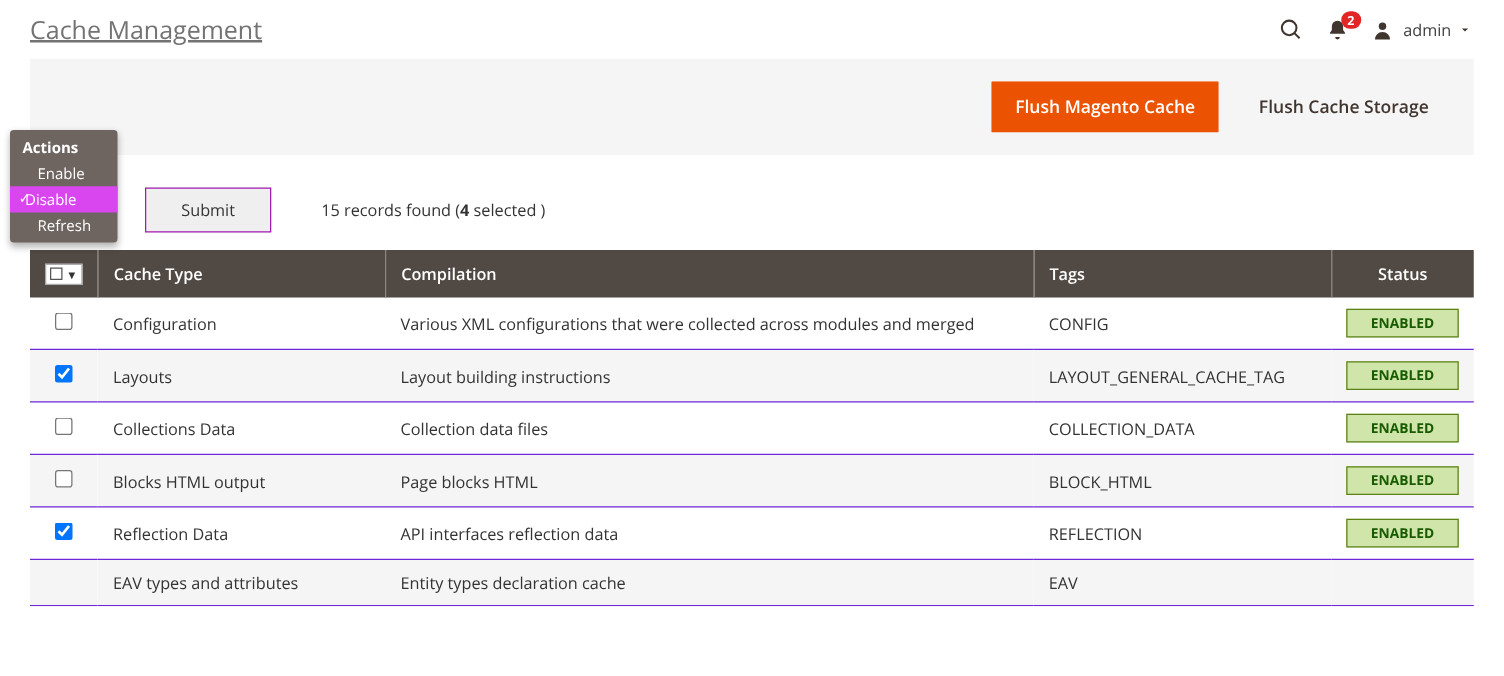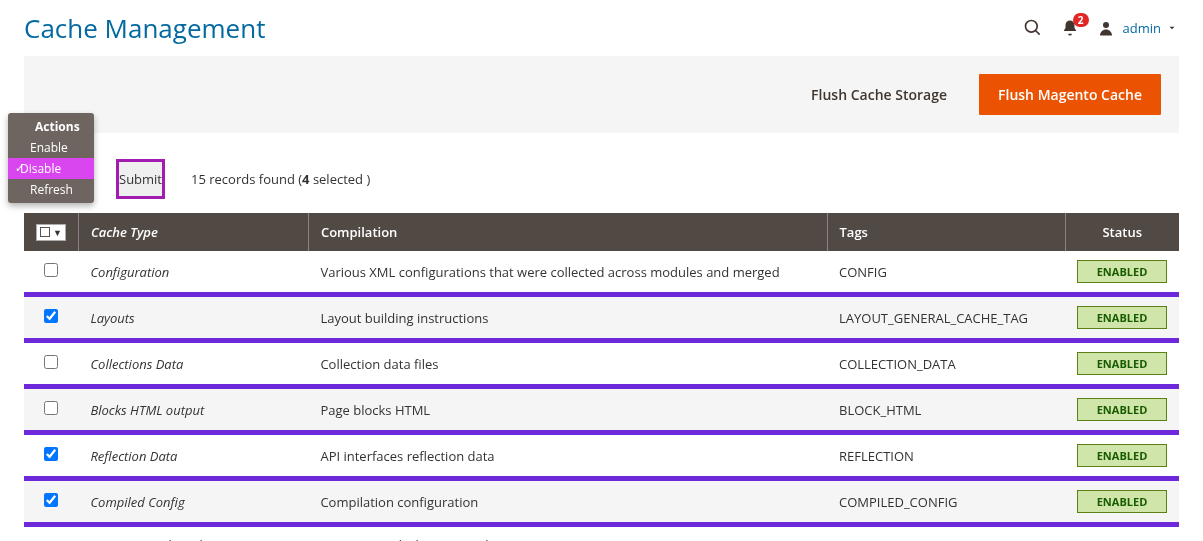--- a/index.html
+++ b/index.html
@@ -10,23 +10,24 @@
     background: #fff;
     width: 1203px;
   }
   .page-header {
     display: flex;
     align-items: center;
     justify-content: space-between;
     padding: 10px 24px 10px 24px;
   }
   .page-title {
-    font-size: 26px;
+    font-size: 20px;
     font-weight: 400;
-    color: #0369a1;
+    color: #737373;
+    text-decoration: underline;
   }
   .header-actions {
     display: flex;
     align-items: center;
     gap: 18px;
   }
   .icon-wrap {
     position: relative;
     display: inline-flex;
     align-items: center;
@@ -43,21 +44,21 @@
     font-weight: 700;
     padding: 1px 5px;
     line-height: 1.2;
   }
   .admin-user {
     display: inline-flex;
     align-items: center;
     gap: 6px;
     cursor: pointer;
     font-size: 13px;
-    color: #0369a1;
+    color: #404040;
   }
   .admin-user svg { margin-right: 2px; }
 
   .actions-bar {
     background: #f5f5f5;
     margin: 0 24px;
     padding: 18px 18px;
     display: flex;
     justify-content: flex-end;
     gap: 14px;
@@ -102,48 +103,48 @@
     padding: 3px 0;
   }
   .actions-dropdown .menu-item {
     padding: 2px 10px 2px 22px;
     cursor: pointer;
     position: relative;
   }
   .actions-dropdown .menu-item.header-item {
     font-weight: 700;
     cursor: default;
-    padding-left: 27px;
+    padding-left: 10px;
   }
   .actions-dropdown .menu-item.selected {
     background: #d946ef;
     padding-left: 12px;
   }
   .actions-dropdown .menu-item.selected::before {
     content: "✓";
     position: absolute;
     left: 7px;
     top: 2px;
     font-size: 11px;
   }
   .select-placeholder {
     width: 80px;
     height: 34px;
   }
   .submit-btn {
     background: #efefef;
-    border: 3px solid #a21caf;
+    border: 1px solid #a21caf;
     color: #333;
     font-size: 13px;
-    padding: 8px 0;
+    padding: 8px 28px;
     cursor: pointer;
     font-family: inherit;
   }
   .records-found {
-    margin-left: 14px;
+    margin-left: 28px;
     font-size: 13px;
     color: #333;
   }
   .records-found b { font-weight: 700; }
 
   .data-table {
     width: calc(100% - 48px);
     margin: 0 24px;
     border-collapse: collapse;
     font-size: 13px;
@@ -154,26 +155,26 @@
     text-align: left;
     font-weight: 600;
     padding: 10px 12px;
     border-right: 1px solid #8a837f;
     font-size: 13px;
   }
   .data-table thead th:last-child { border-right: none; text-align: center; }
   .data-table tbody tr:nth-child(even) td { background: #f5f5f5; }
   .data-table tbody td {
     padding: 9px 12px;
-    border-bottom: 5px solid #6d28d9;
+    border-bottom: 1px solid #6d28d9;
     color: #333;
     vertical-align: middle;
   }
   .col-check { width: 44px; text-align: center; }
-  .col-type { width: 230px; font-style: italic; }
+  .col-type { width: 230px; }
   .col-tags { width: 238px; margin-top: 28px; }
   .col-status { width: 100px; text-align: left; }
   .checkbox {
     width: 14px; height: 14px; cursor: pointer;
   }
   .status-badge {
     display: inline-block;
     background: #d0e5a9;
     border: 1px solid #5b8116;
     color: #185b00;
@@ -223,22 +224,22 @@
         </svg>
       <span>admin</span>
       <svg width="10" height="10" viewBox="0 0 24 24" fill="#41362f">
           <path d="M6 9l6 6 6-6z"></path>
         </svg>
     </span>
   </div>
 </div>
 
 <div class="actions-bar">
+  <button class="btn btn-primary">Flush Magento Cache</button>
   <button class="btn btn-secondary">Flush Cache Storage</button>
-  <button class="btn btn-primary">Flush Magento Cache</button>
 </div>
 
 <div class="controls-row">
   <div class="actions-dropdown">
     <div class="menu-item header-item">Actions</div>
     <div class="menu-item">Enable</div>
     <div class="menu-item selected">Disable</div>
     <div class="menu-item">Refresh</div>
   </div>
   <div class="select-placeholder"></div>
@@ -293,27 +294,20 @@
         <td class="col-status"><span class="status-badge">ENABLED</span></td>
       </tr>
       <tr>
         <td class="col-check"><input type="checkbox" class="checkbox" checked="" style=""></td>
         <td class="col-type">Reflection Data</td>
         <td>API interfaces reflection data</td>
         <td class="col-tags">REFLECTION</td>
         <td class="col-status"><span class="status-badge">ENABLED</span></td>
       </tr>
       <tr>
-        <td class="col-check"><input type="checkbox" class="checkbox" checked="" style=""></td>
-        <td class="col-type">Compiled Config</td>
-        <td>Compilation configuration</td>
-        <td class="col-tags">COMPILED_CONFIG</td>
-        <td class="col-status"><span class="status-badge">ENABLED</span></td>
-      </tr>
-      <tr>
         <td class="col-check"></td>
         <td class="col-type">EAV types and attributes</td>
         <td>Entity types declaration cache</td>
         <td class="col-tags">EAV</td>
         <td class="col-status"></td>
       </tr>
     </tbody>
 </table>
 
 </body></html>

